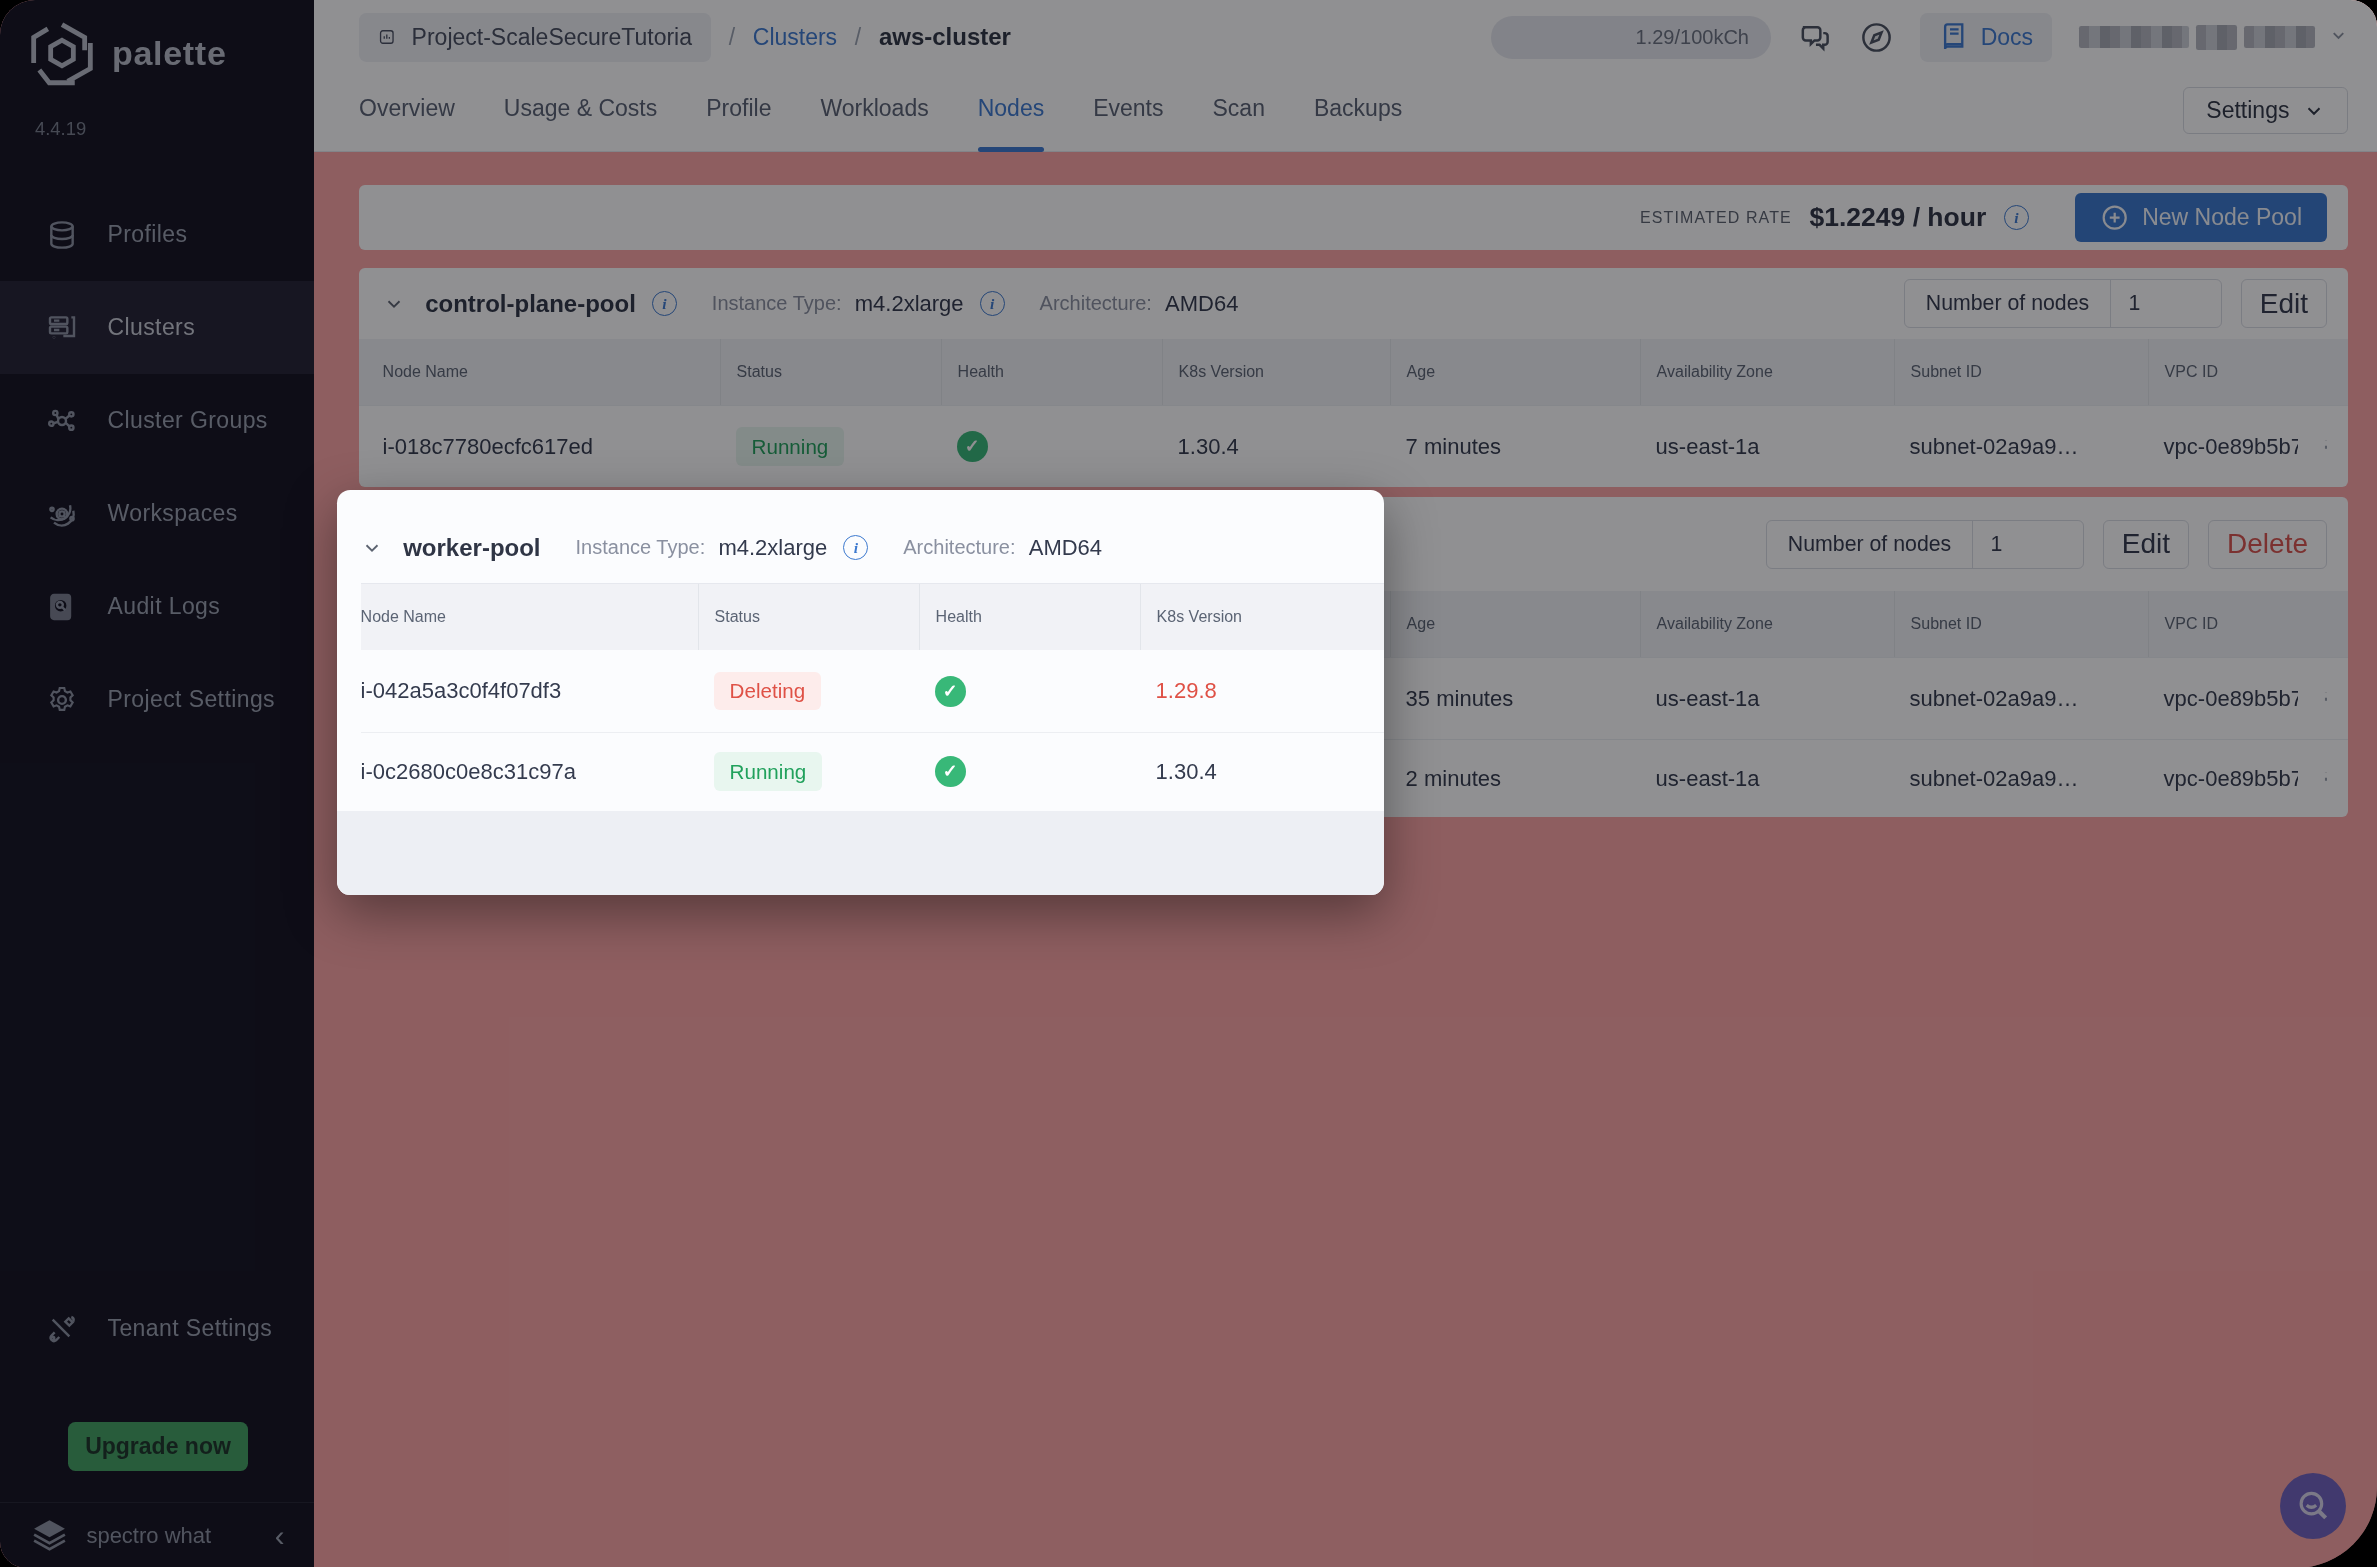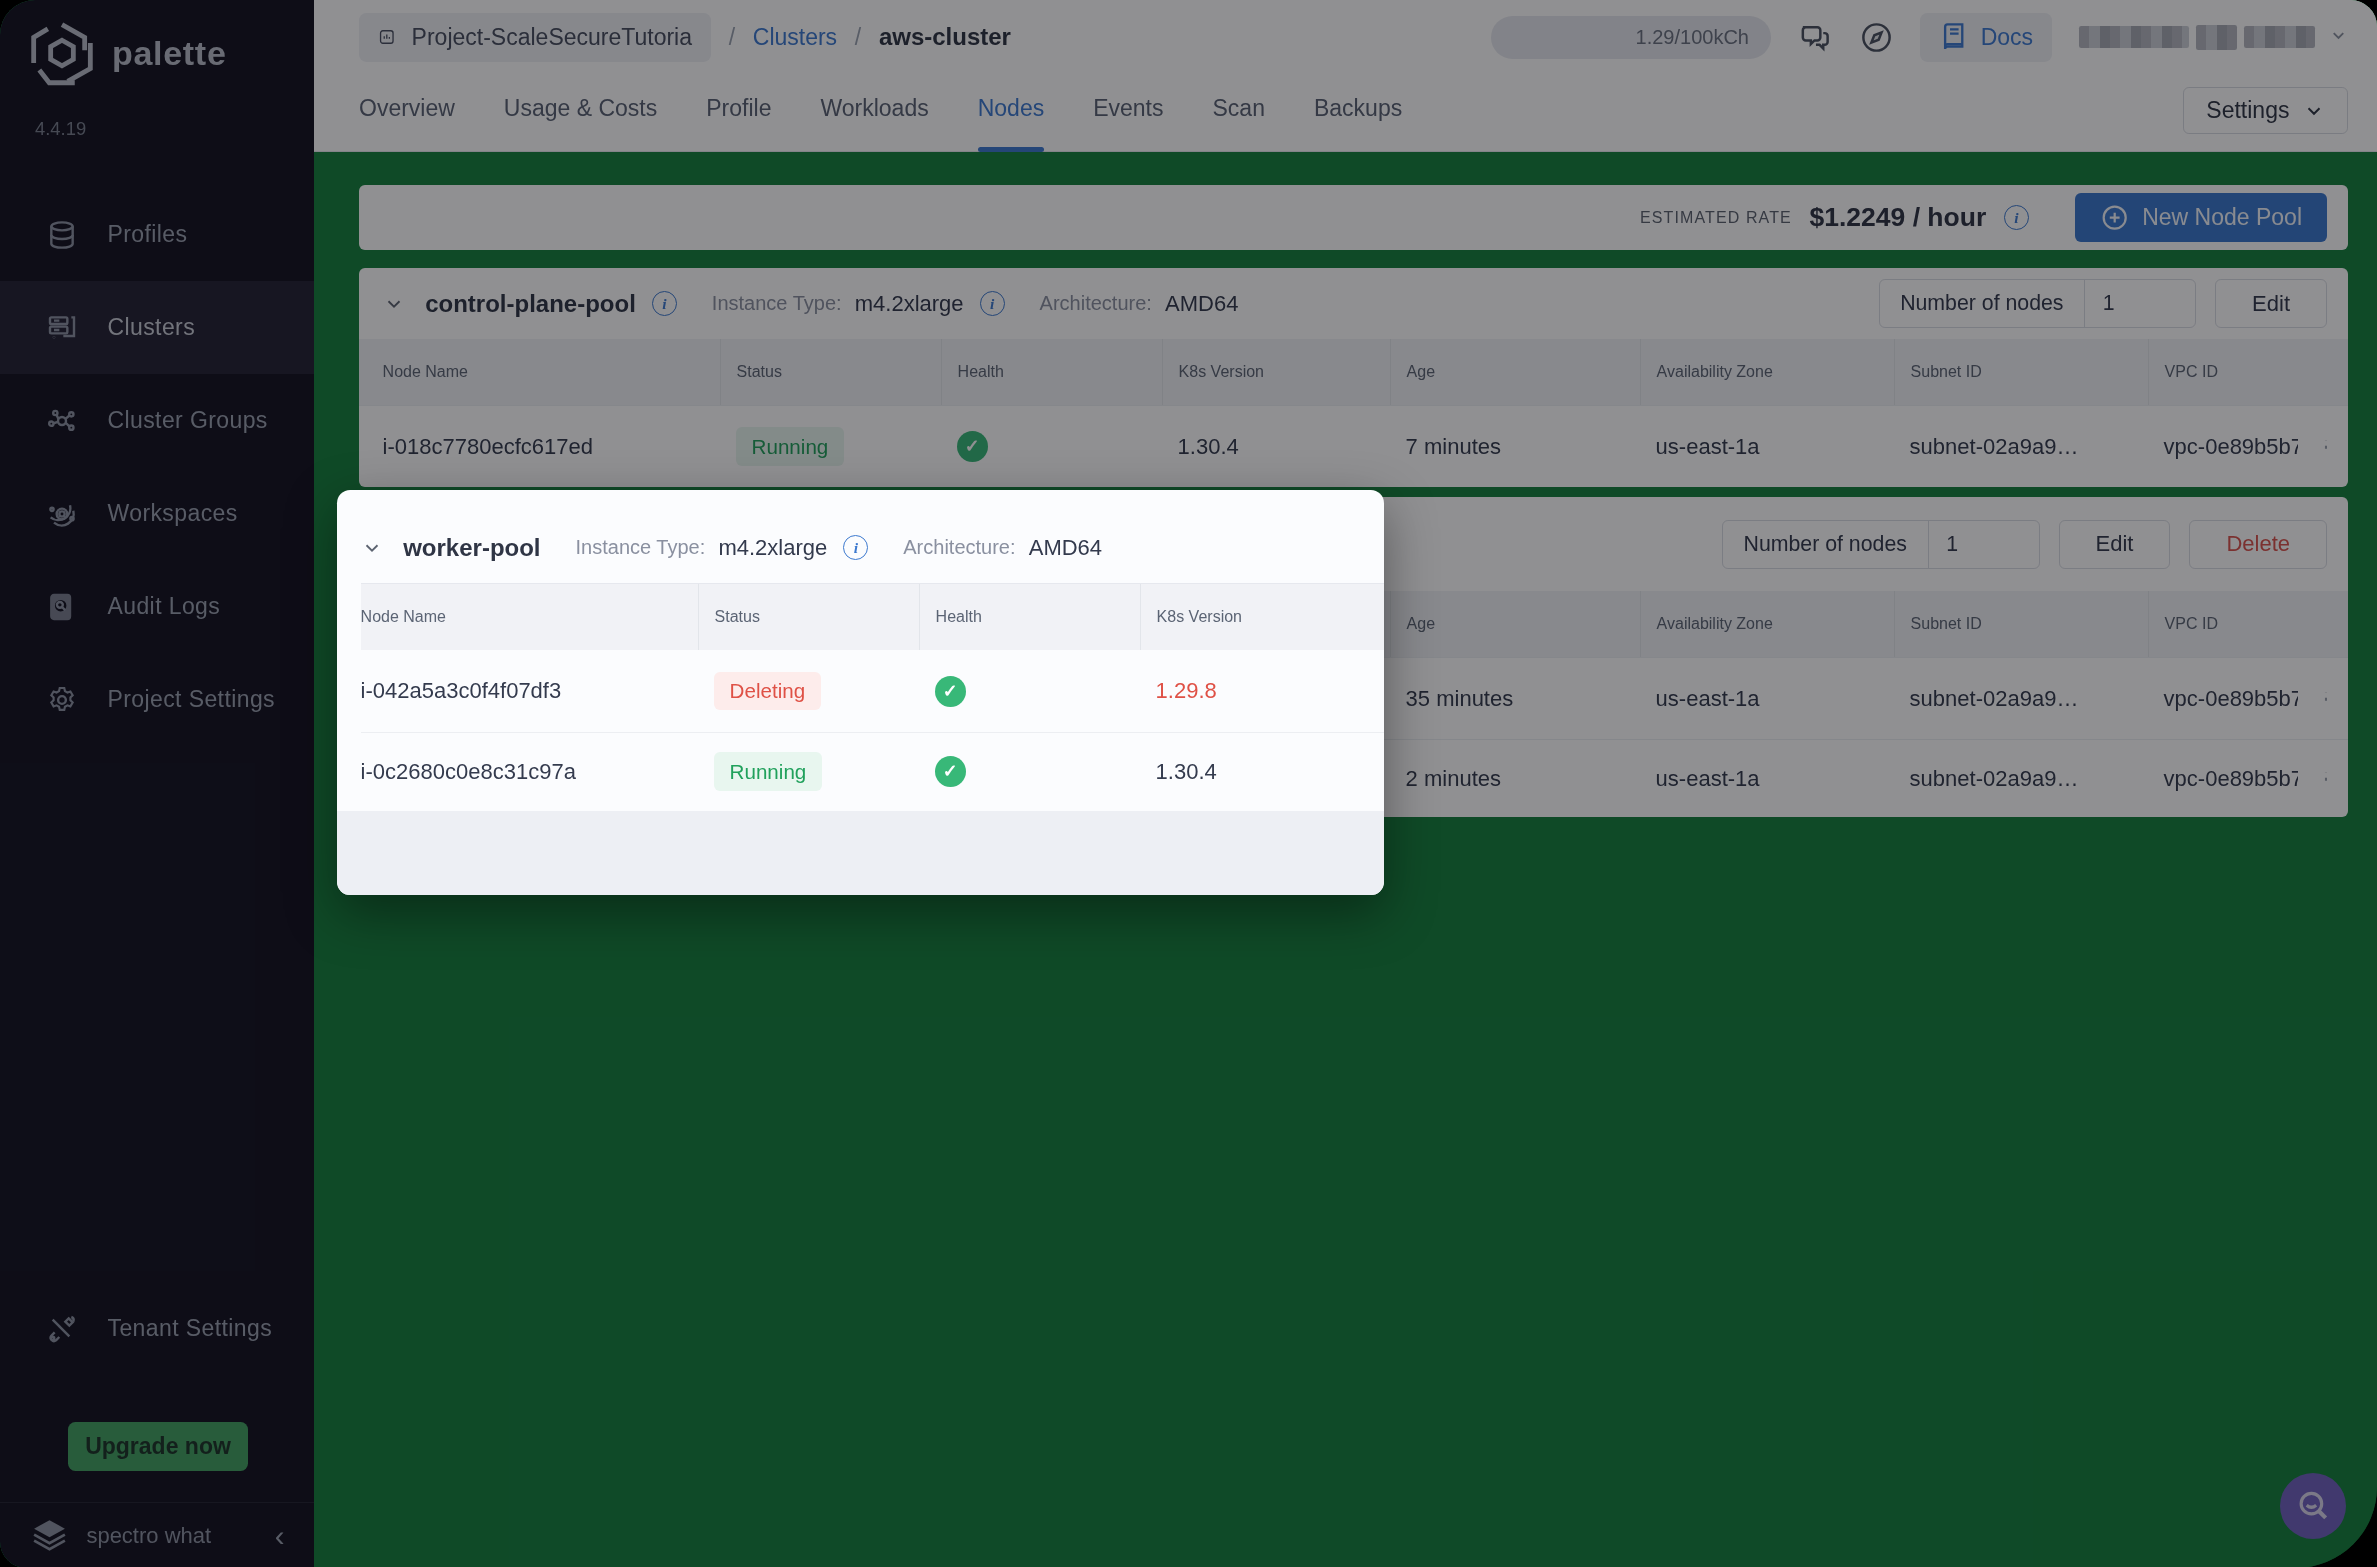--- a/index.html
+++ b/index.html
@@ -1,19 +1,19 @@
 <!DOCTYPE html>
 <html style="font-size:11.8px"><head>
 <meta charset="utf-8">
 <style>
   * { margin:0; padding:0; box-sizing:border-box; }
   html,body { width:2377px; height:1568px; background:#000; font-family:"Liberation Sans", sans-serif; position:relative; overflow:hidden; }
 
   
-  #app { position:absolute; inset:0; background:#15803d; border-radius:35px 26.5px 81px 26.5px; overflow:hidden; }
+  #app { position:absolute; inset:0; background:#fca5a5; border-radius:35px 26.5px 81px 26.5px; overflow:hidden; }
 
   
   .sidebar { position:absolute; left:0; top:0; bottom:0; width:314px; background:#131220; z-index:5; }
   .logo-row { position:absolute; top:19px; left:28px; display:flex; align-items:center; gap:16px; }
   .logo-row svg { width:68px; height:68px; }
   .brand-text { font-size:34px; font-weight:600; color:#b8bcc8; letter-spacing:0.7px; }
   .version { position:absolute; top:118px; left:35px; font-size:18.4px; color:#787e8d; }
   .nav { position:absolute; top:188px; left:0; right:0; }
   .nav-item { height:93px; display:flex; align-items:center; padding-left:43px; cursor:pointer; }
   .nav-item.active { background:#232134; }
@@ -60,21 +60,21 @@
   .pool-head { display:flex; align-items:center; padding:0 20.6px 0 23.6px; position:relative; }
   .pool-chevron { color:#5c6370; display:flex; margin-right:20.6px; cursor:pointer; }
   .pool-name { font-size:24px; font-weight:700; color:#2f3545; }
   .meta-label { font-size:20px; color:#8a90a0; }
   .meta-value { font-size:22px; color:#333a4d; }
   .info-i { display:inline-flex; width:25px; height:25px; border:1.5px solid #3c79cf; border-radius:50%; color:#3c79cf; font-size:15.5px; font-weight:700; align-items:center; justify-content:center; font-family:"Liberation Serif", serif; font-style:italic; cursor:pointer; flex:none; }
   .pool-controls { position:absolute; right:20.6px; display:flex; align-items:center; gap:19px; }
   .nodes-box { display:flex; border:0.7px solid #d9dce3; border-radius:5.9px; overflow:hidden; height:49px; background:#fff; }
   .nodes-box .nb-label { display:flex; align-items:center; padding:0 20.6px; font-size:21.3px; color:#333a4d; border-right:0.7px solid #d9dce3; }
   .nodes-box .nb-value { width:110px; display:flex; align-items:center; padding-left:17.7px; font-size:21.3px; color:#333a4d; }
-  .btn { height:49px; padding:0 36px; background:#fff; border:0.7px solid #d9dce3; border-radius:5.9px; display:flex; align-items:center; font-size:22px; color:#333a4d; cursor:pointer; }
+  .btn { height:49px; padding:0 18px; background:#fff; border:0.7px solid #d9dce3; border-radius:5.9px; display:flex; align-items:center; font-size:28px; color:#333a4d; cursor:pointer; }
   .btn.danger { color:#d9534d; }
 
   .thead { display:flex; align-items:center; background:#f1f2f6; padding:0 20.6px 0 23.6px; }
   .th { font-size:16px; color:#5b6474; border-left:0.7px solid #e2e5ea; padding-left:16px; align-self:stretch; display:flex; align-items:center; }
   .th:first-child { border-left:none; padding-left:0; }
   .trow { display:flex; align-items:center; padding:0 20.6px 0 23.6px; border-top:0.7px solid #eceef2; position:relative; }
   .td { font-size:22px; color:#343b4e; padding-left:16px; white-space:nowrap; overflow:hidden; }
   .td:first-child { padding-left:0; }
   .c-name{width:337px;flex:none} .c-status{width:221px;flex:none} .c-health{width:221px;flex:none} .c-k8s{width:228px;flex:none}
   .c-age{width:250px;flex:none} .c-az{width:254px;flex:none} .c-subnet{width:254px;flex:none} .c-vpc{flex:1} .c-menu{width:29.4px;flex:none}

